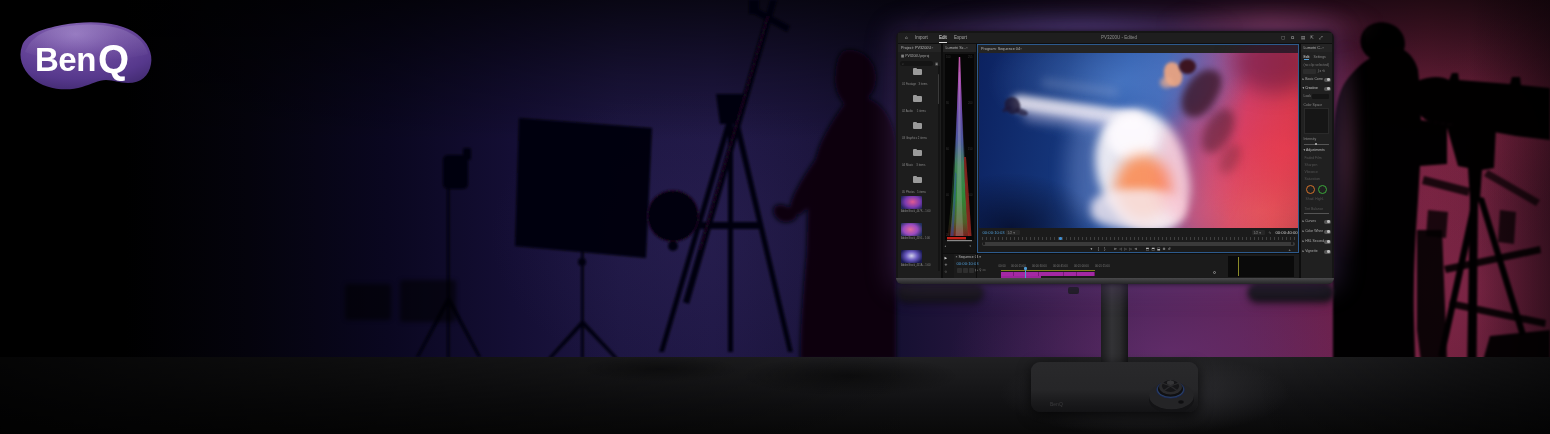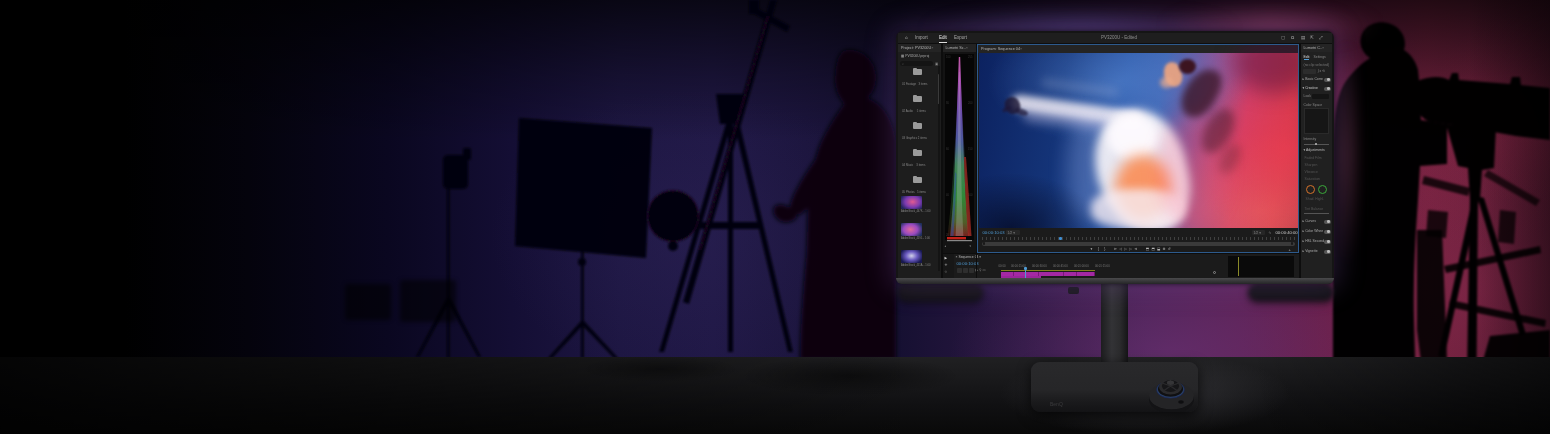--- a/index.html
+++ b/index.html
@@ -137,20 +137,40 @@
       <path d="M1500,210 L1516,212 L1514,244 L1498,242 Z" opacity=".75"></path>
       <path d="M1417,230 L1442,230 L1450,434 L1430,434 L1417,330 Z" opacity=".9"></path>
     </g>
   </svg>
   <div class="floor"></div>
   <div class="floorShadeL"></div>
   <div class="floorShadeR"></div>
   <div class="floorGlow"></div>
   <div style="left:740px;top:356px;width:220px;height:40px;border-radius:50%;background:radial-gradient(closest-side,rgba(0,0,0,.5),rgba(0,0,0,0));"></div>
   <div style="left:580px;top:356px;width:160px;height:26px;border-radius:50%;background:radial-gradient(closest-side,rgba(0,0,0,.4),rgba(0,0,0,0));"></div>
+  <div id="logo" style="left:14px;top:14px;width:144px;height:86px;">
+    <svg width="144" height="86" viewBox="0 0 144 86" style="left:0;top:0">
+      <defs>
+        <radialGradient id="lgb" cx="42%" cy="18%" r="95%">
+          <stop offset="0%" stop-color="#8e70bc"></stop>
+          <stop offset="35%" stop-color="#6c4a9e"></stop>
+          <stop offset="70%" stop-color="#56388c"></stop>
+          <stop offset="100%" stop-color="#3a2566"></stop>
+        </radialGradient>
+        <linearGradient id="lgs" x1="0" y1="0" x2="0" y2="1">
+          <stop offset="0%" stop-color="#b9a6d6" stop-opacity=".75"></stop>
+          <stop offset="100%" stop-color="#b9a6d6" stop-opacity="0"></stop>
+        </linearGradient>
+      </defs>
+      <path d="M 48,11 C 80,5 108,9 123,20 C 134,28 139,40 137,50 C 135,62 127,69 114,69 C 105,69 100,66 92,66 C 84,66 78,70 68,73 C 52,78 30,75 18,64 C 8,55 4,43 8,32 C 12,20 28,15 48,11 Z" fill="url(#lgb)"></path>
+      <path d="M 48,13 C 78,7.5 106,11 121,22 C 128,27 133,34 134,40 C 102,49 38,49 11,38 C 13,34 15,29 20,25 C 28,18 34,16 48,13 Z" fill="url(#lgs)" opacity=".4"></path>
+      <text x="21" y="57" font-family="'Liberation Sans',sans-serif" font-weight="bold" font-size="33" fill="#fff" letter-spacing="-0.5">Ben</text>
+      <text x="84" y="59" font-family="'Liberation Sans',sans-serif" font-weight="bold" font-size="40" fill="#fff">Q</text>
+    </svg>
+  </div>
   <div style="left:920px;top:8px;width:320px;height:40px;border-radius:50%;filter:blur(8px);
        background:radial-gradient(closest-side,rgba(92,78,158,.5),rgba(92,78,158,0));"></div>
   <div style="left:1160px;top:4px;width:220px;height:42px;border-radius:50%;filter:blur(8px);
        background:radial-gradient(closest-side,rgba(196,90,134,.42),rgba(196,90,134,0));"></div>
   <div style="left:1332px;top:40px;width:30px;height:230px;border-radius:50%;filter:blur(7px);background:radial-gradient(closest-side,rgba(196,96,136,.3),rgba(196,96,136,0));"></div>
   <div class="pill" style="left:897px;top:283px;width:86px;height:18px;"></div>
   <div class="pill" style="left:1248px;top:283px;width:86px;height:18px;"></div>
   <div id="standcol" style="left:1101px;top:284px;width:27px;height:92px;
     background:linear-gradient(90deg,#1d1d1f,#333336 40%,#2b2b2d 70%,#151517);"></div>
   <div id="hook" style="left:1068px;top:287px;width:11px;height:7px;background:#17171a;border-radius:2px;"></div>

